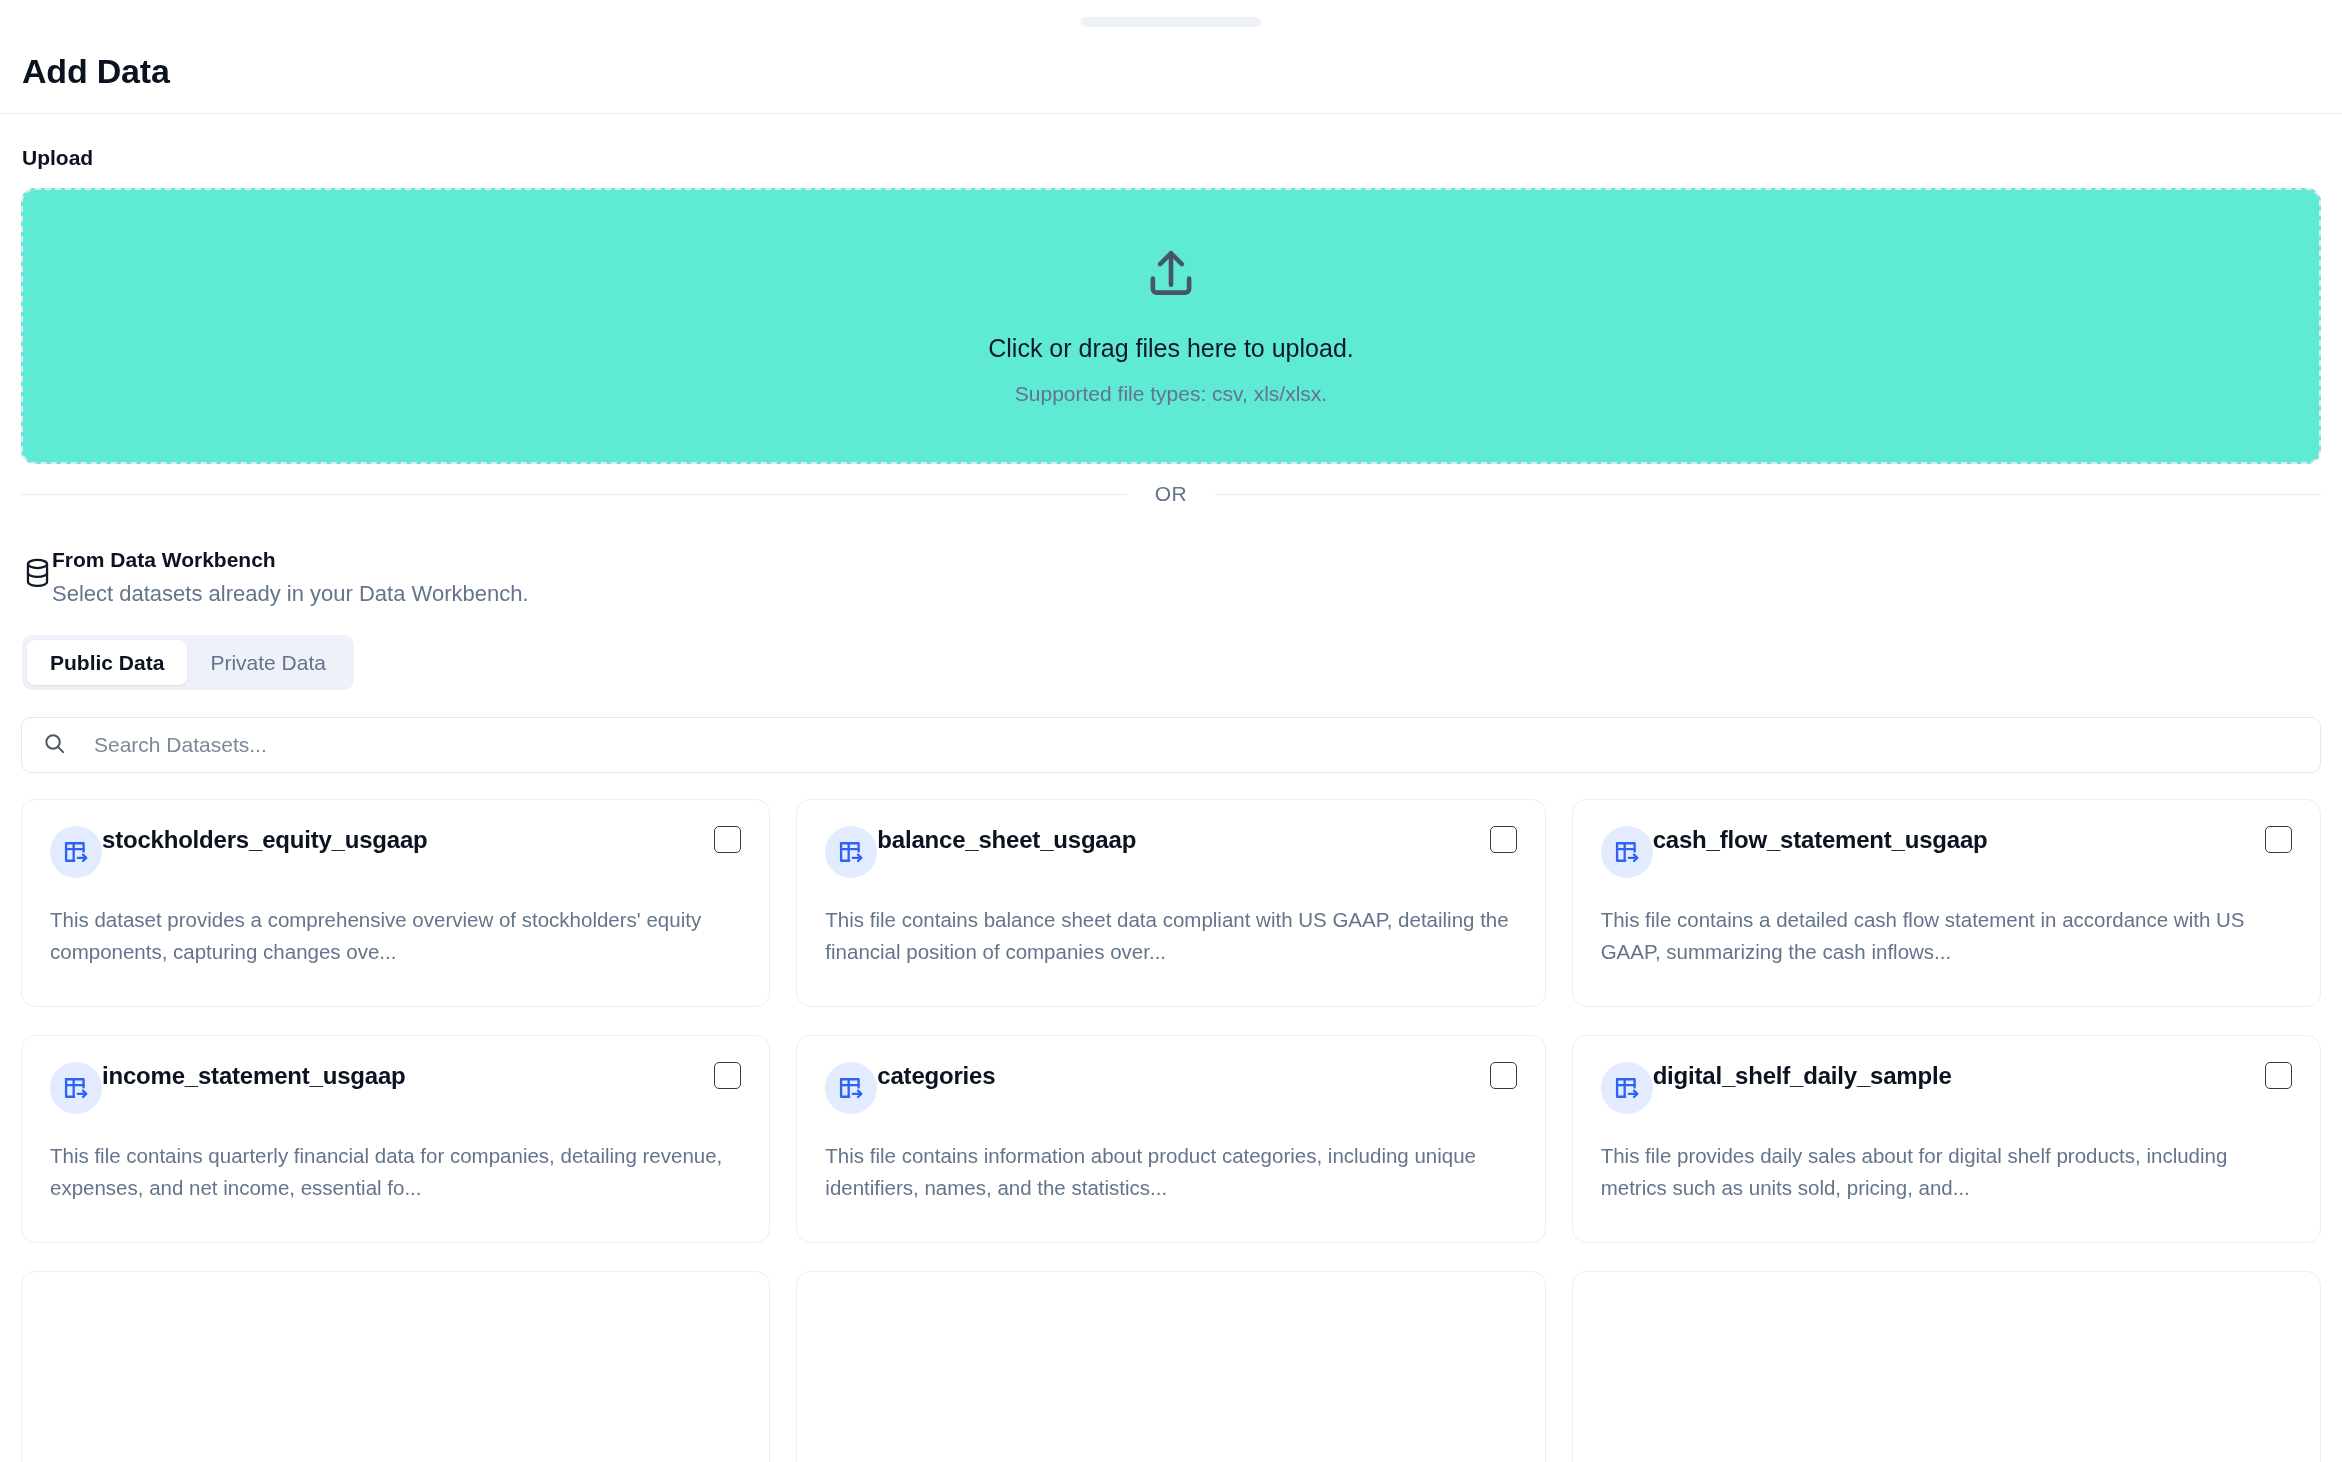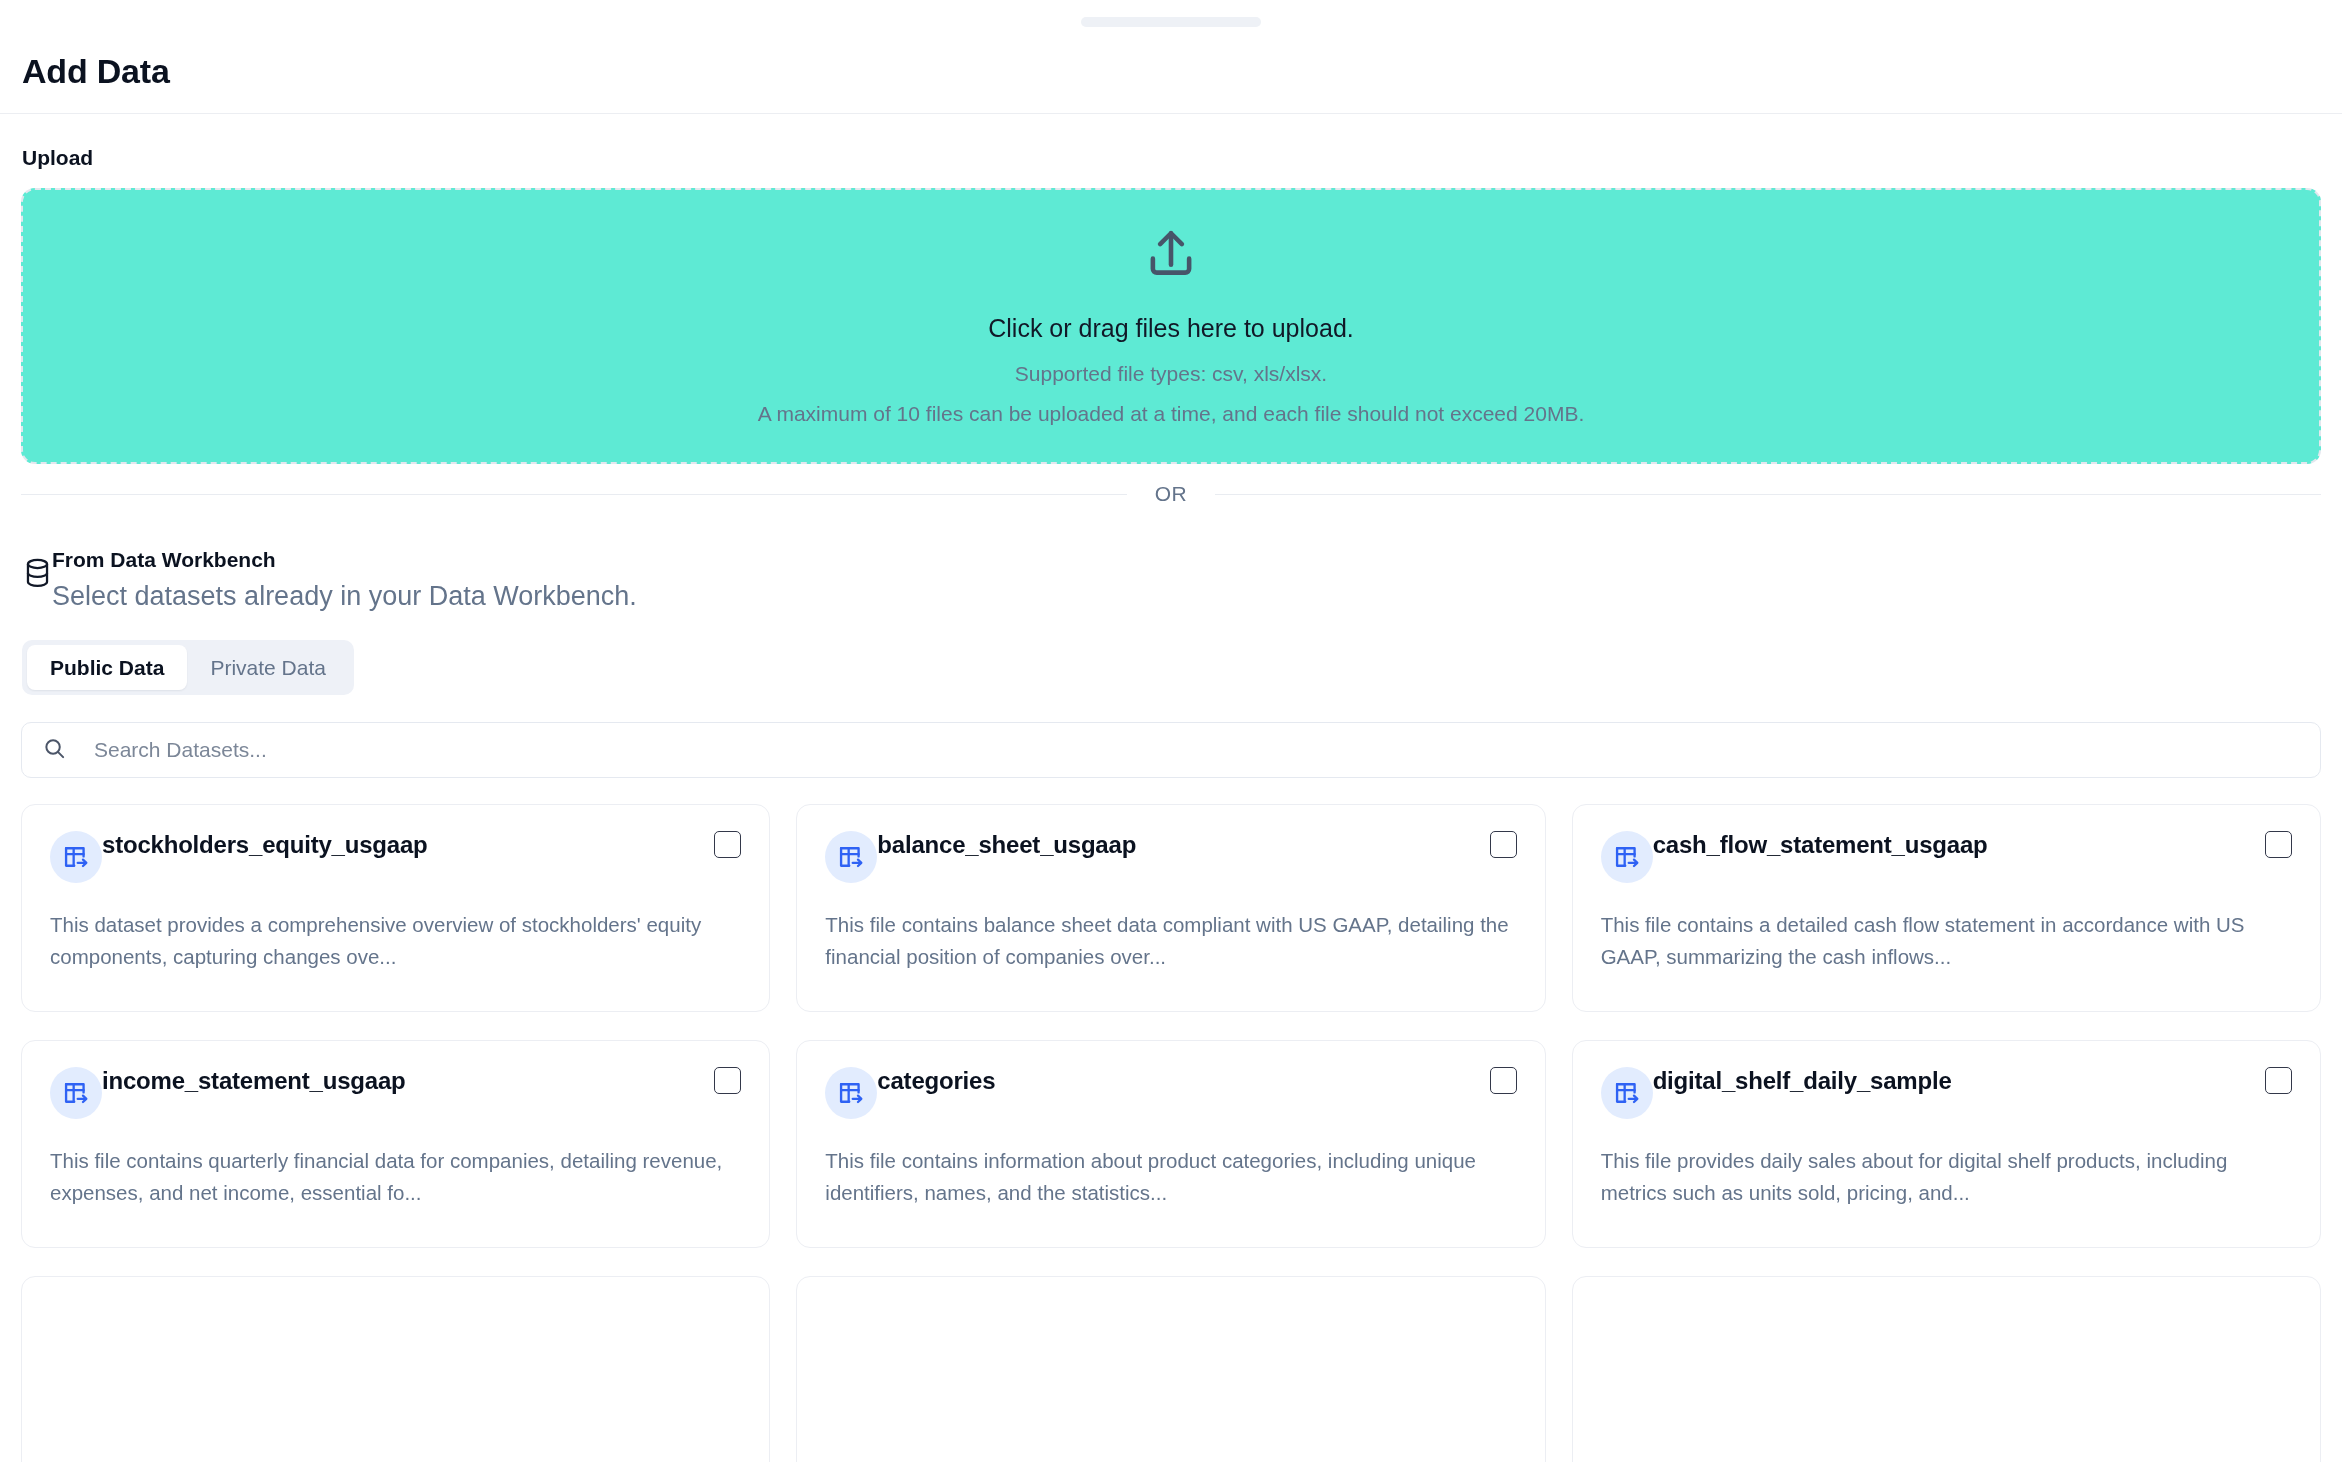--- a/index.html
+++ b/index.html
@@ -40,21 +40,21 @@
 
   
   .or-row { display:flex; align-items:center; gap:4px; margin: 18px 0 30px; }
   .or-line { flex: 1 1 auto; height: 1px; background: #e9ecf1; }
   .or-text { font-size: 21px; color:#64748b; padding: 0 24px; letter-spacing:.5px; }
 
   
   .wb-row { display:flex; align-items:flex-start; padding-left: 2px; margin-top: 42px; }
   .wb-icon { margin-top: 10px; flex: 0 0 auto; }
   .wb-title { font-size: 21px; font-weight: 700; color:#0b1220; }
-  .wb-sub { font-size: 27px; color:#64748b; margin-top: 9px; }
+  .wb-sub { font-size: 22px; color:#64748b; margin-top: 9px; }
 
   
   .tabs {
     display:inline-flex; background:#eef1f7; border-radius: 10px; padding: 5px;
     margin: 28px 0 0 1px;
   }
   .tab {
     font-size: 21px; padding: 12px 23px; border-radius: 8px; cursor: pointer;
     color:#64748b; font-weight: 400; line-height: 1; user-select:none;text-align:center;
   }
@@ -116,21 +116,20 @@
     <div class="dropzone">
       <span class="upload-icon">
         <svg width="58" height="58" viewBox="0 0 24 24" fill="none" stroke="#475569" stroke-width="1.9" stroke-linecap="round" stroke-linejoin="round">
           <path d="M12 16V3"></path>
           <path d="M7.5 7.5 12 3l4.5 4.5"></path>
           <path d="M4.5 13.5v4.2a1.6 1.6 0 0 0 1.6 1.6h11.8a1.6 1.6 0 0 0 1.6-1.6v-4.2"></path>
         </svg>
       </span>
       <div class="dz-main">Click or drag files here to upload.</div>
       <div class="dz-sub">Supported file types: csv, xls/xlsx.</div>
-      <div class="dz-sub2">A maximum of 10 files can be uploaded at a time, and each file should not exceed 20MB.</div>
     </div>
 
     <div class="or-row">
       <div class="or-line"></div>
       <div class="or-text">OR</div>
       <div class="or-line"></div>
     </div>
 
     <div class="wb-row">
       <span class="wb-icon">

